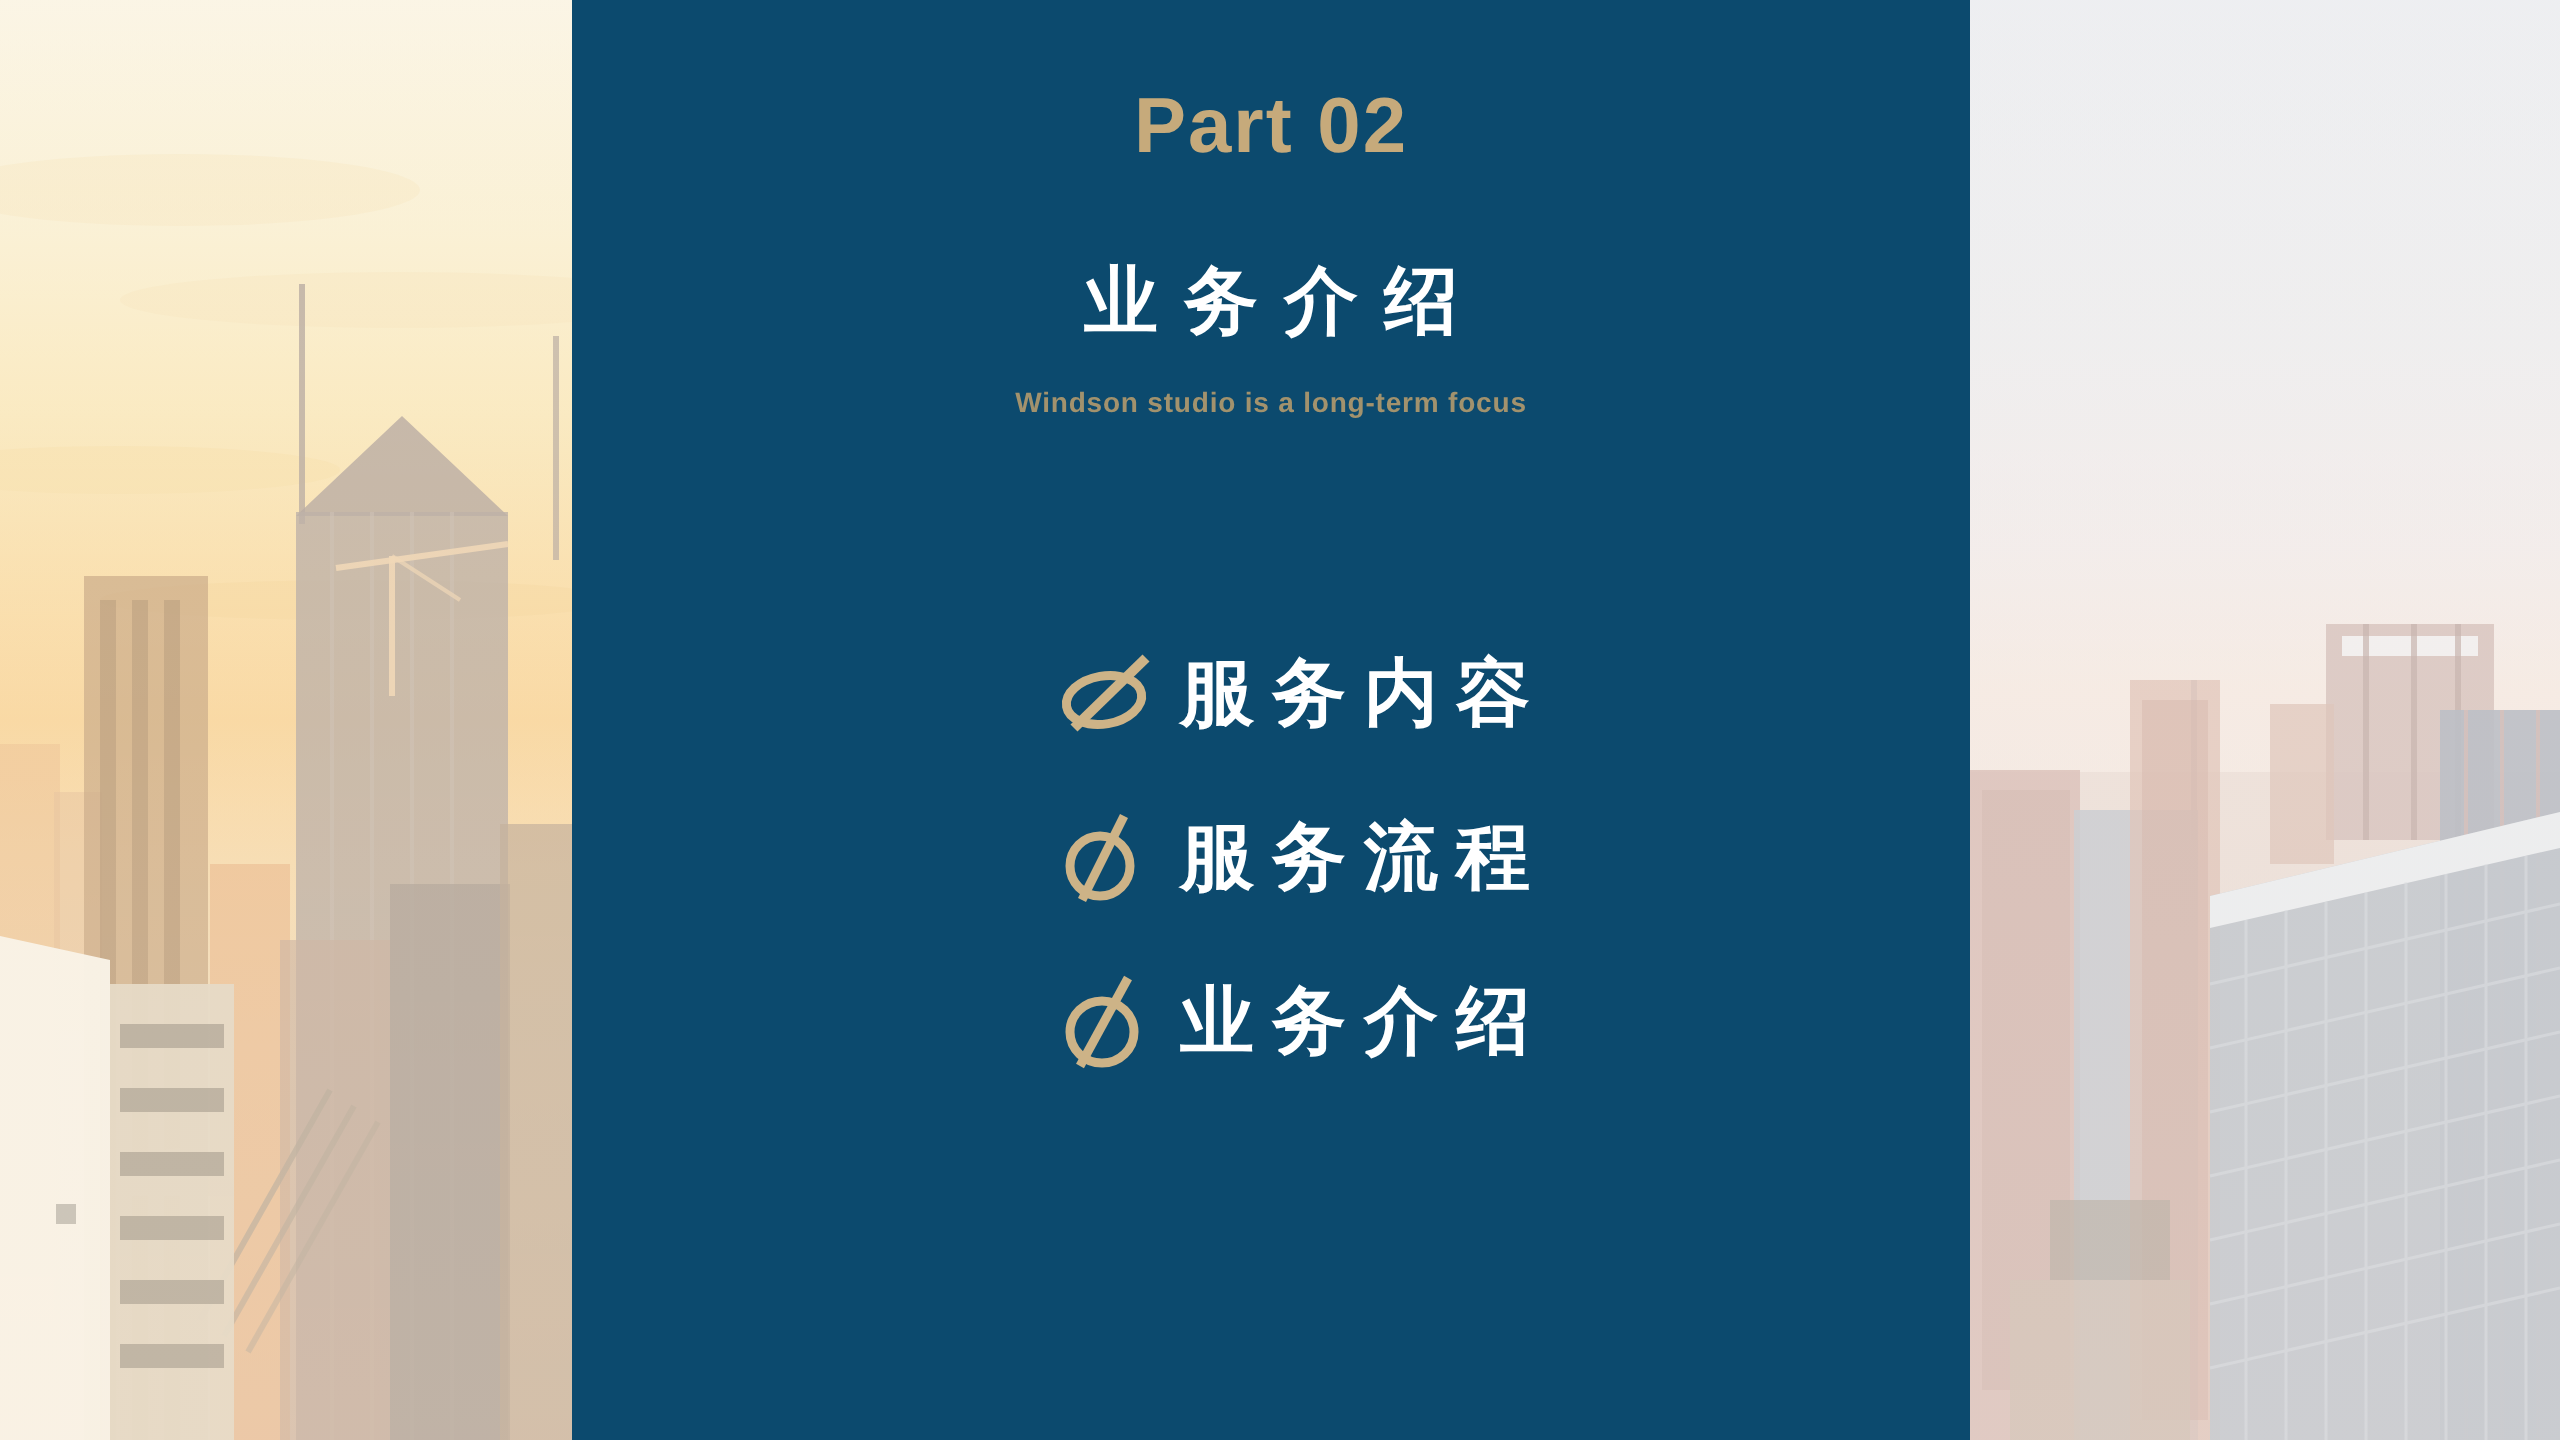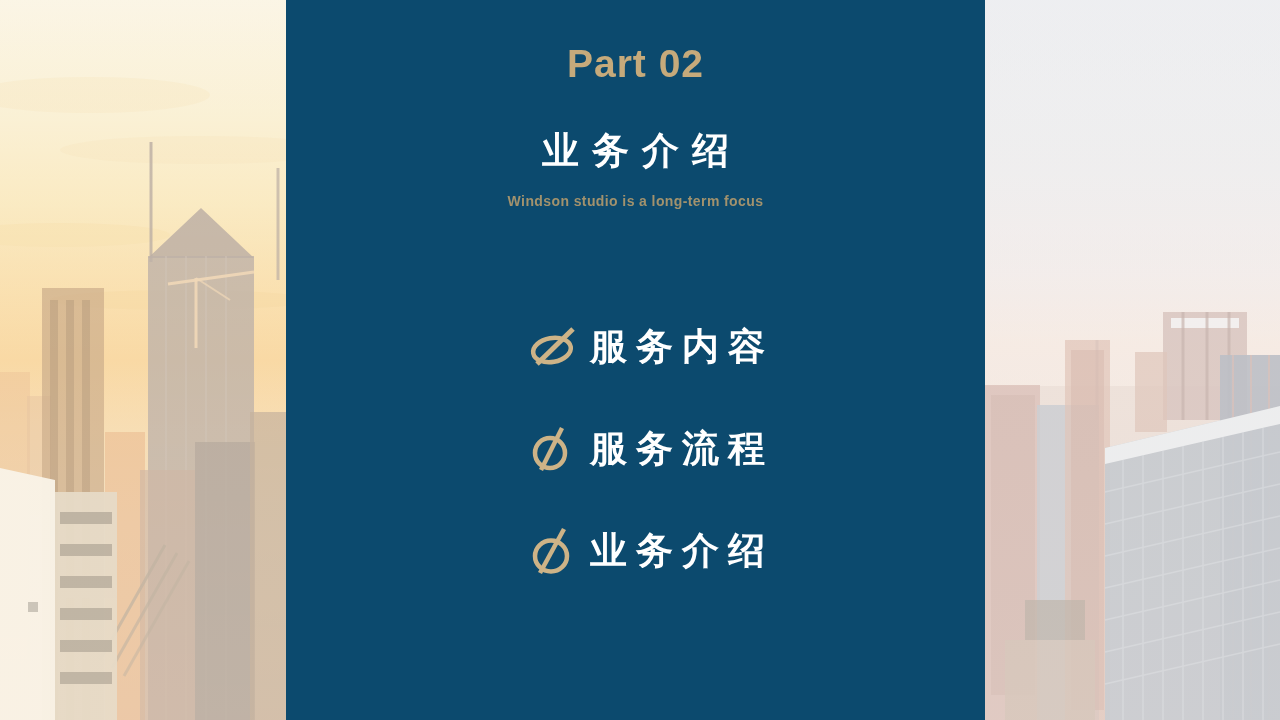--- a/index.html
+++ b/index.html
@@ -50,21 +50,21 @@
     text-align:center;font-size:37px;font-weight:bold;color:#ffffff;
     letter-spacing:13px;text-indent:13px;
   }
   .slide-subtitle{
     position:absolute;left:0;top:187px;width:100%;
     text-align:center;font-size:14px;line-height:28px;
     color:#a2926d;letter-spacing:.4px;font-weight:bold;
   }
   .toc{
     position:absolute;left:242px;top:322px;
-    display:flex;flex-direction:column;gap:52px;
+    display:flex;flex-direction:column;gap:32px;
   }
   .toc-item{display:flex;align-items:center;cursor:pointer;}
   .toc-icon{width:62px;height:50px;flex:0 0 62px;position:relative;}
   .toc-icon svg{position:absolute;left:0;top:0;}
   .toc-label{
     font-size:37px;font-weight:bold;color:#ffffff;
     letter-spacing:9px;white-space:nowrap;
   }
 </style>
 </head>

